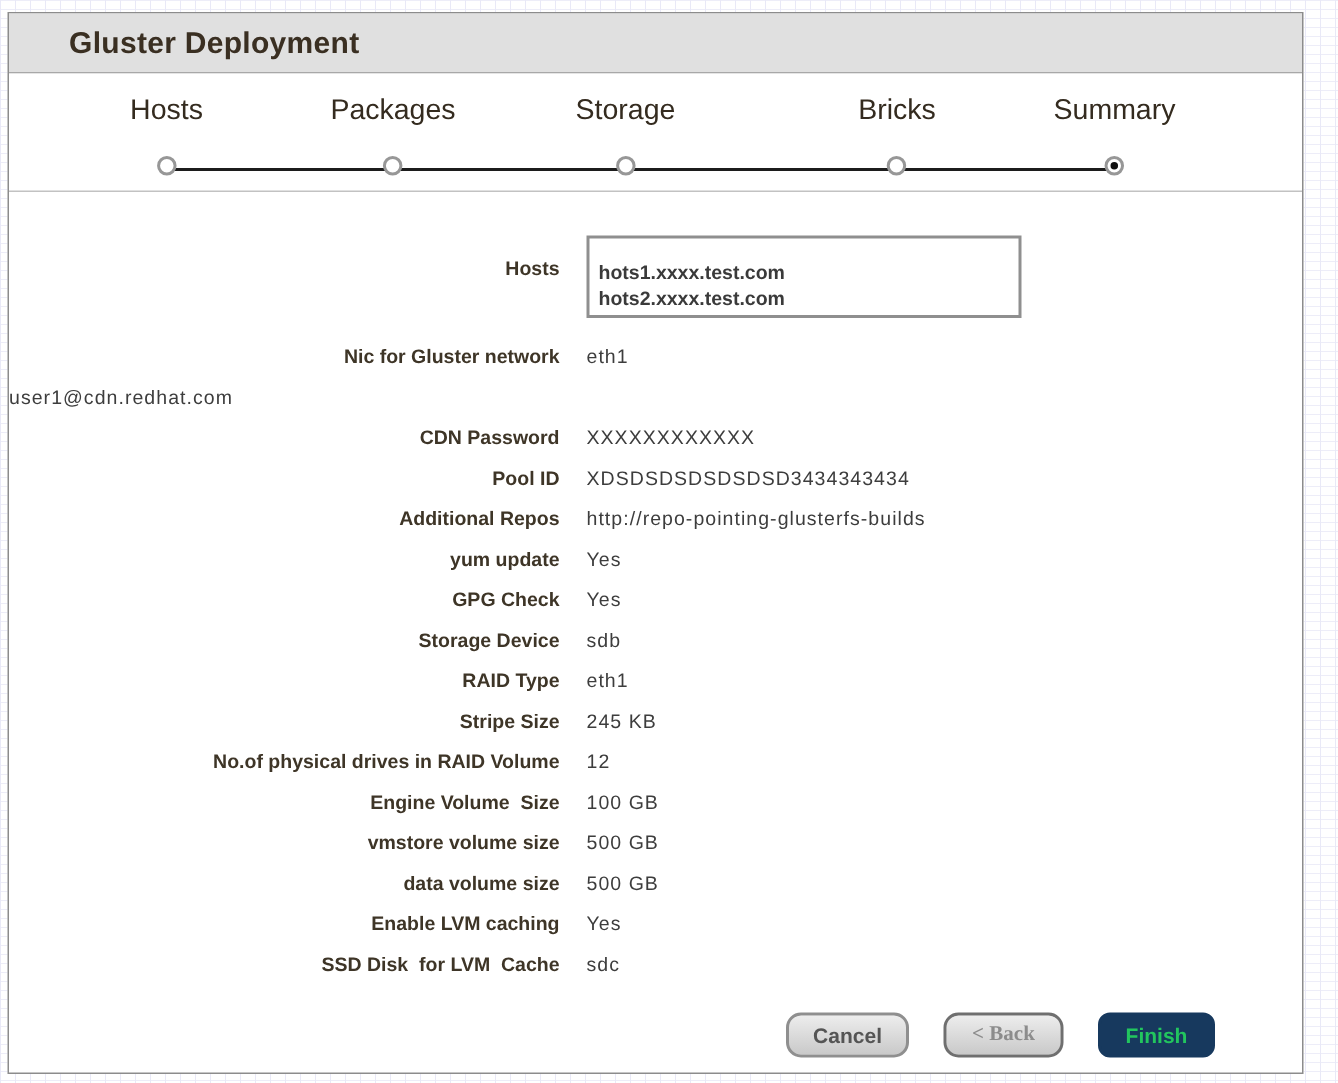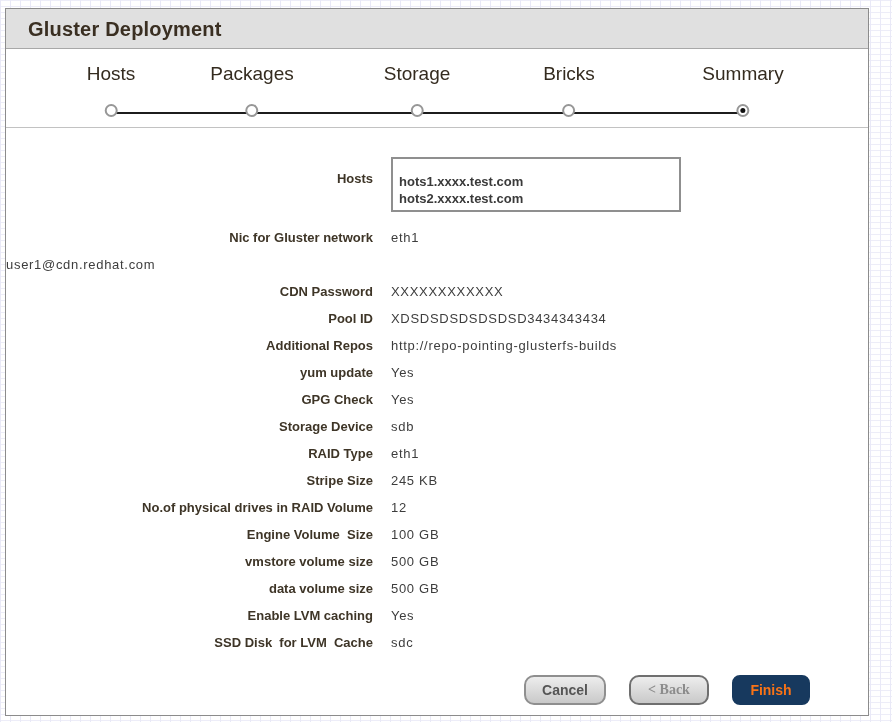--- a/index.html
+++ b/index.html
@@ -20,21 +20,21 @@
     background: #ffffff;
     border: 1px solid #8c8c8c;
   }
 
   
   .header {
     height: 40px;
     background: var(--header-bg, #e0e0e0);
     border-bottom: 1px solid #a8a8a8;
     line-height: 40px;
-    padding-left: 22px;
+    padding-left: 40px;
   }
   .title {
     font-size: 20px;
     font-weight: bold;
     color: #3a2f22;
     letter-spacing: 0.2px;
   }
 
   
   .stepper {
@@ -50,23 +50,23 @@
     background: #1c1c1c;
   }
   .step {
     position: absolute;
     top: 12px;
     transform: translateX(-50%);
     text-align: center;
     cursor: default;
   }
   #steps .step:nth-child(1) { left: 105px; }
-  #steps .step:nth-child(2) { left: 246px; }
+  #steps .step:nth-child(2) { left: 256px; }
   #steps .step:nth-child(3) { left: 411px; }
-  #steps .step:nth-child(4) { left: 563px; }
+  #steps .step:nth-child(4) { left: 592px; }
   #steps .step:nth-child(5) { left: 737px; }
   .step-label {
     font-size: 19px;
     line-height: 26px;
     color: #342b1f;
     white-space: nowrap;
   }
   .step-circle {
     width: 13px; height: 13px;
     margin: 17px auto 0;
@@ -145,21 +145,21 @@
   }
   .btn-back {
     border-color: #6f6f6f;
     color: #8c8c8c;
     font-family: Liberation Serif, serif;
   }
   .btn-finish {
     background: var(--accent-navy, #17395e);
     border: 2px solid var(--accent-navy, #17395e);
     border-radius: 8px;
-    color: #f97316;
+    color: #22c55e;
     min-width: 78px;
   }
 </style>
 </head>
 <body>
 
 <div class="dialog">
 
   <div class="header">
     <span class="title">Gluster Deployment</span>

